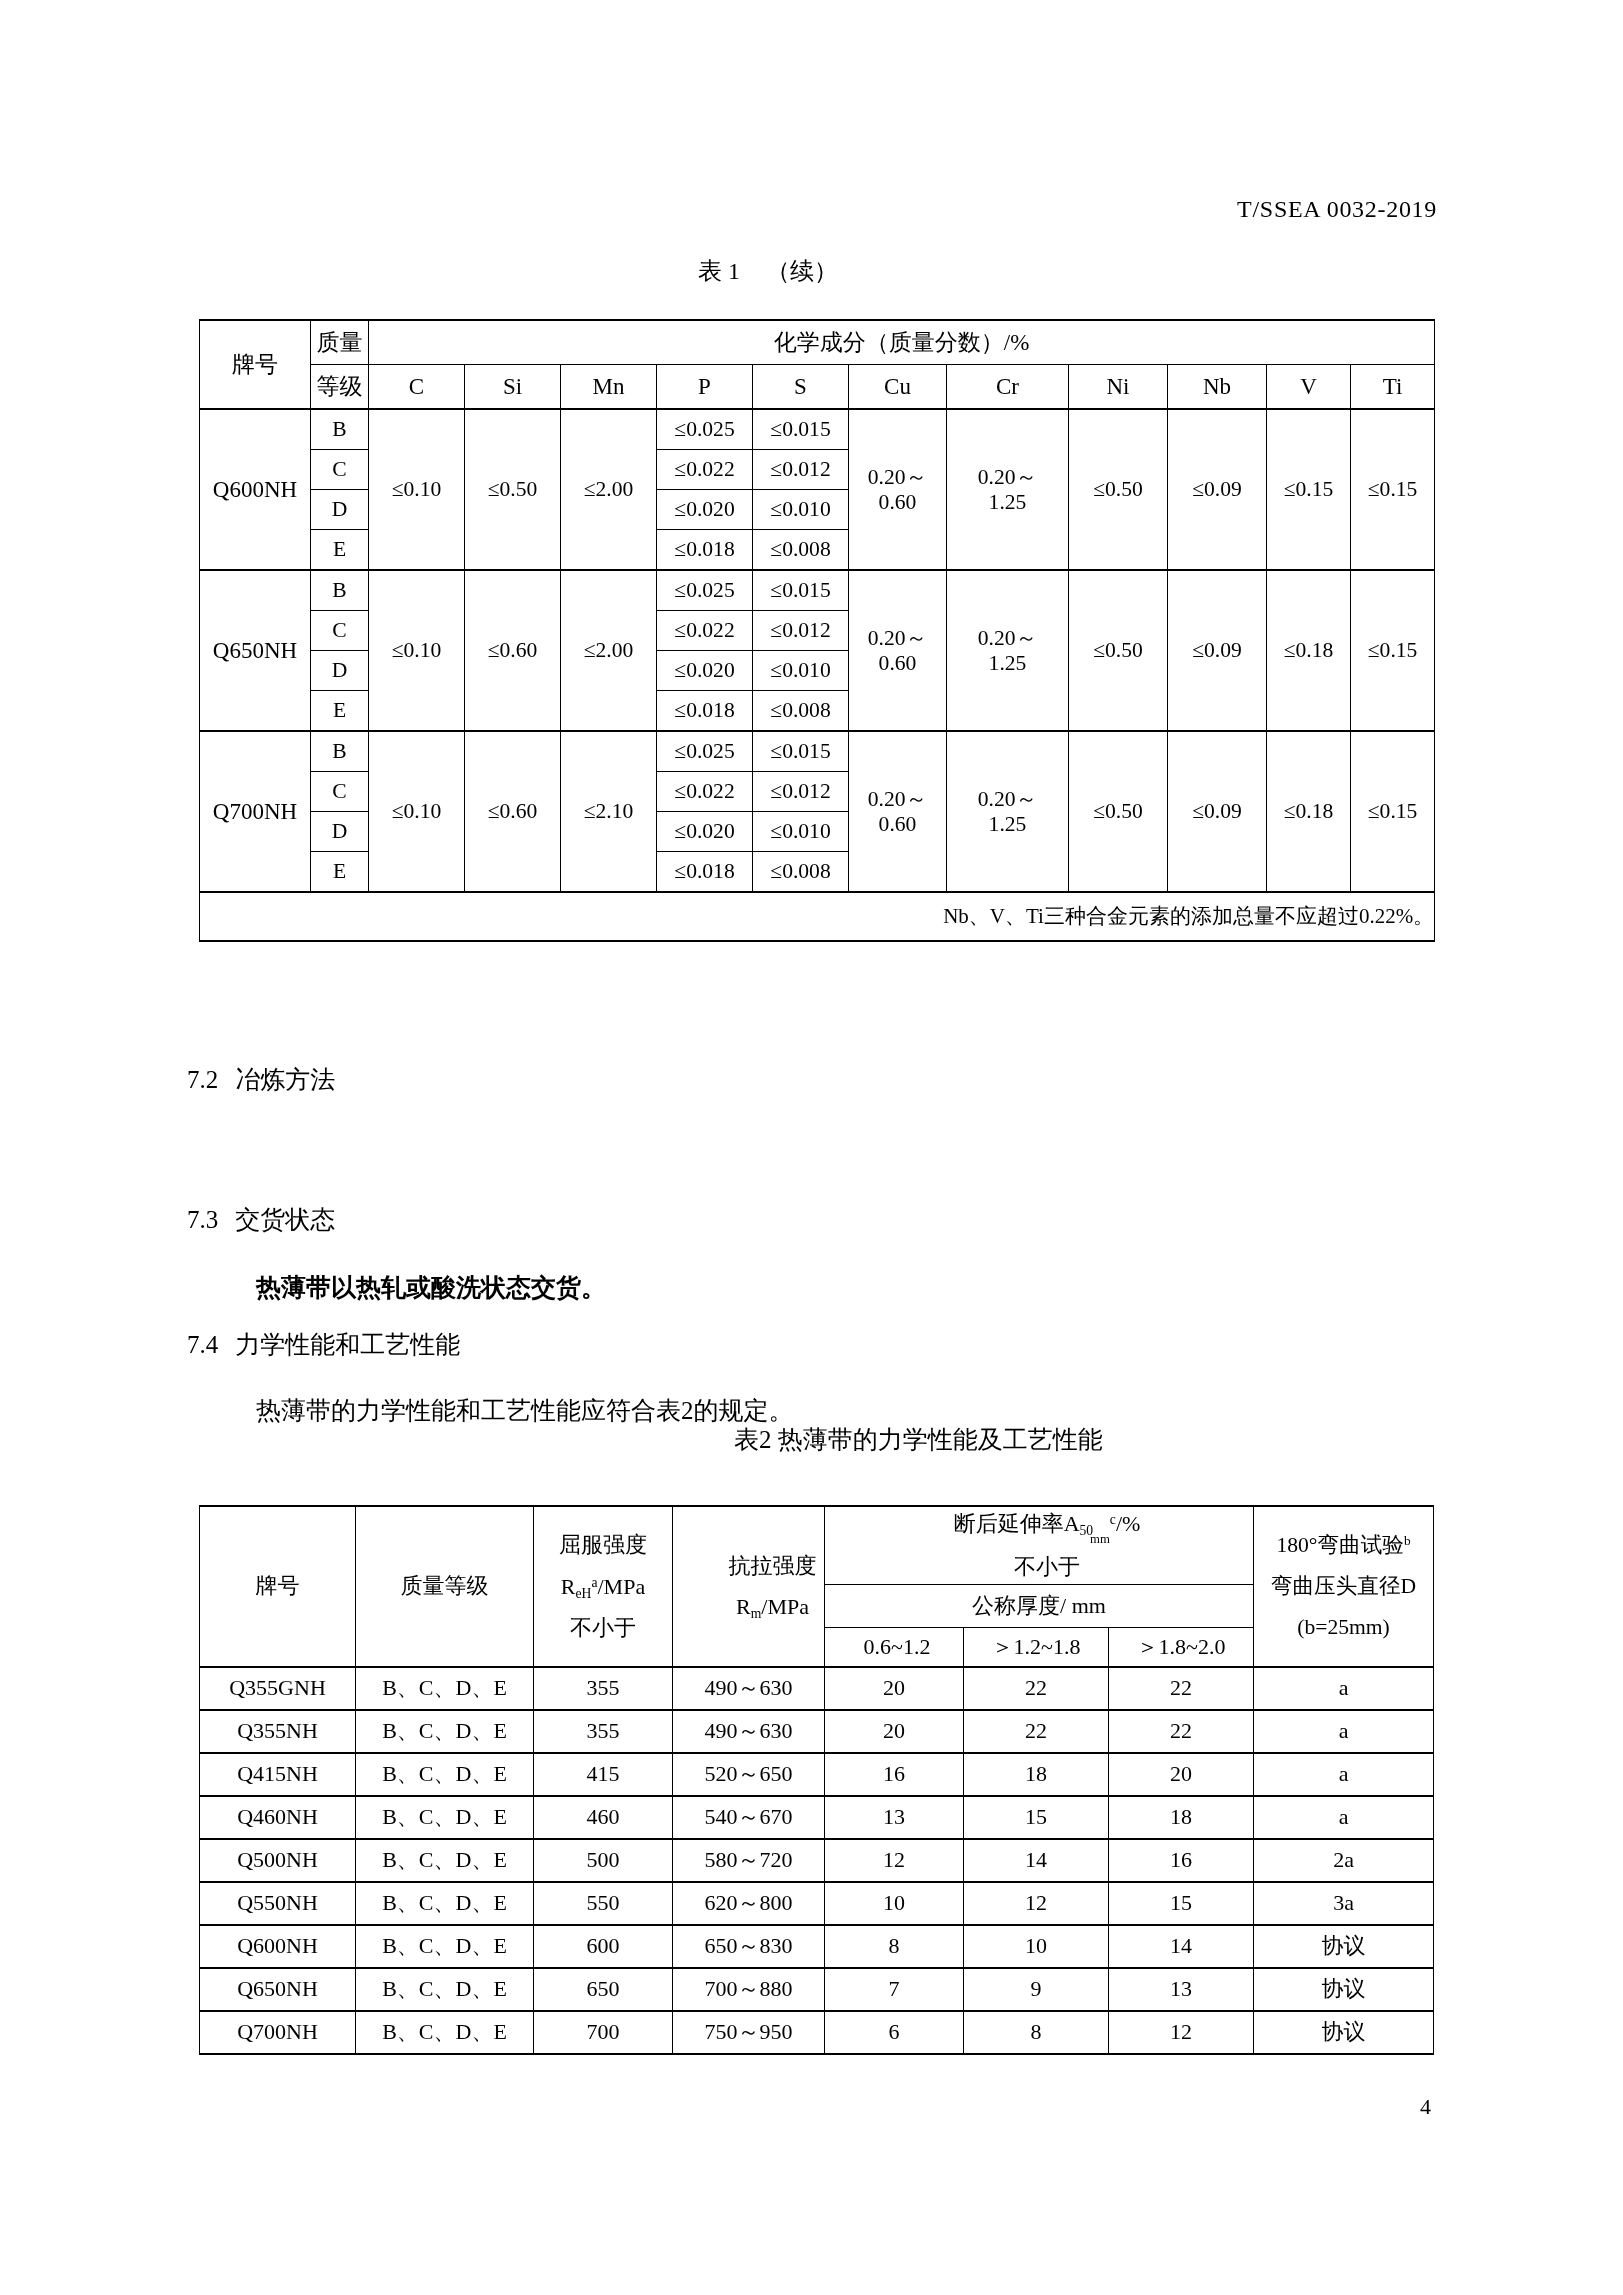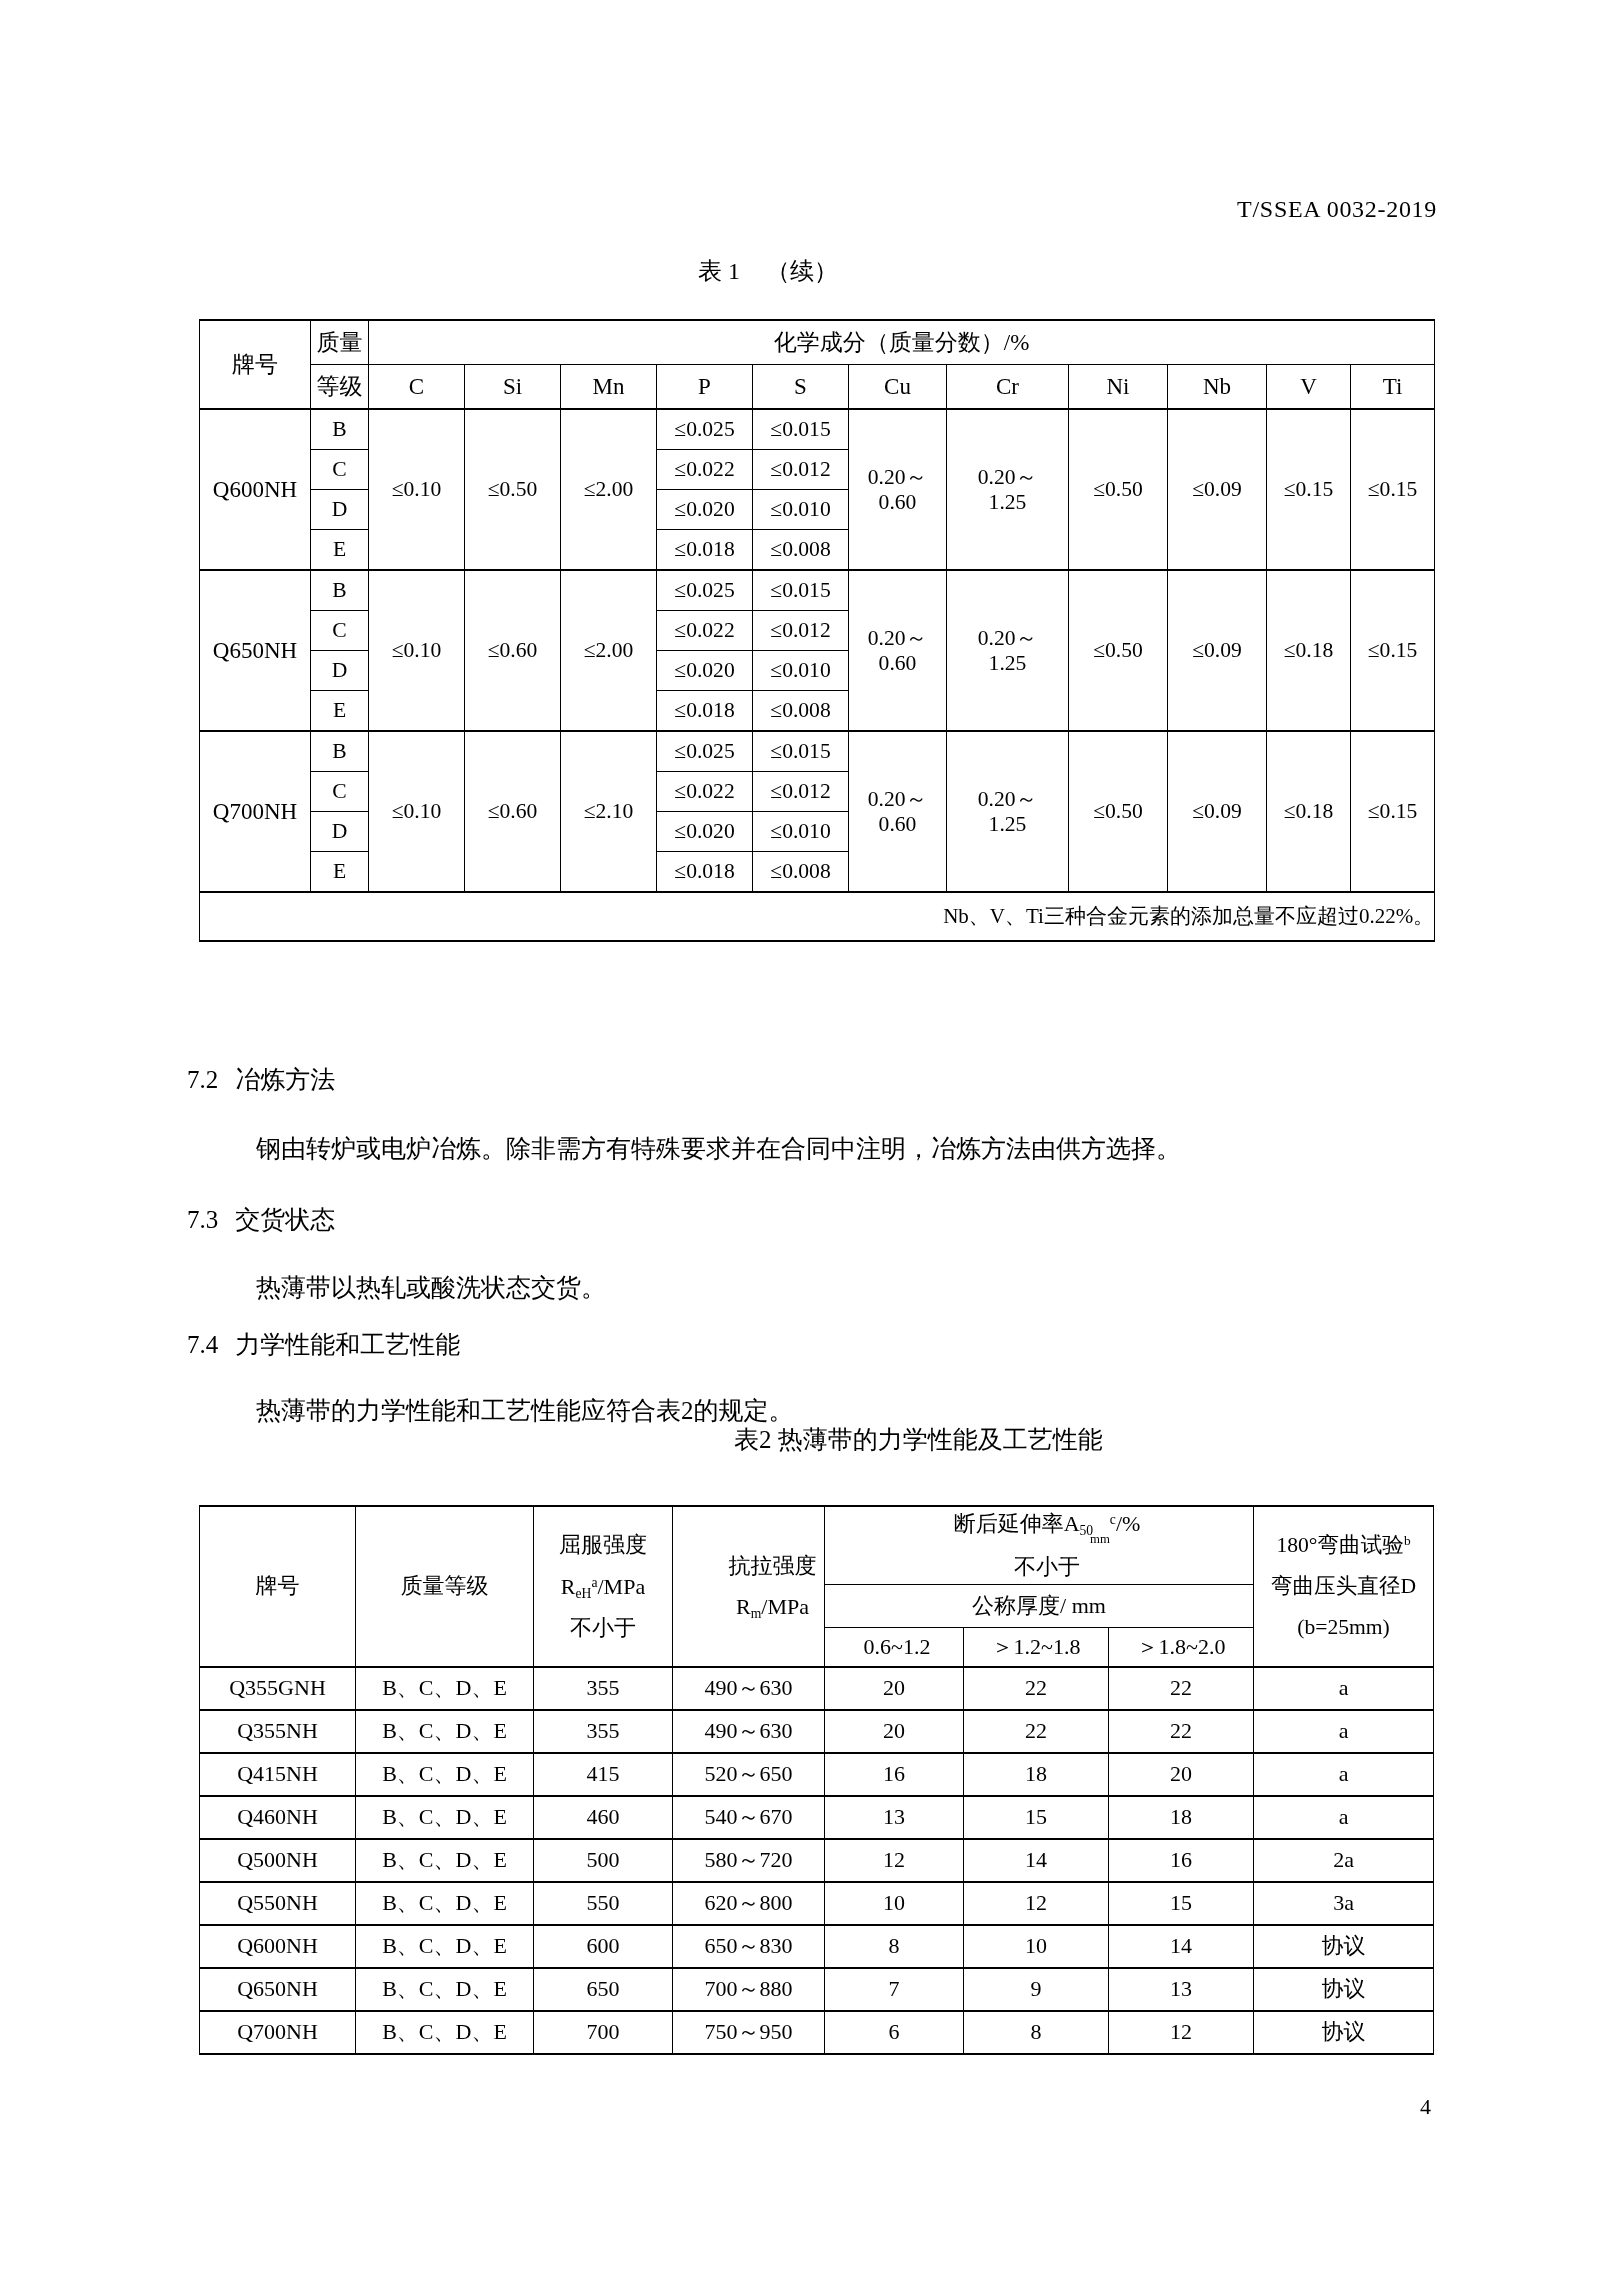--- a/index.html
+++ b/index.html
@@ -292,26 +292,25 @@
 
       <tr class="note bot">
         <td colspan="13">Nb、V、Ti三种合金元素的添加总量不应超过0.22%。</td>
       </tr>
     </tbody>
   </table>
 
   <div class="sec" style="left:183px; top:1063px;">
     <span class="num">7.2</span><span>冶炼方法</span>
   </div>
-  <div class="para" style="left:252px; top:1132px;">钢由转炉或电炉冶炼。除非需方有特殊要求并在合同中注明，冶炼方法由供方选择。</div>
 
   <div class="sec" style="left:183px; top:1203px;">
     <span class="num">7.3</span><span>交货状态</span>
   </div>
-  <div class="para" style="left:252px; top:1271px;">热薄带以热轧或酸洗状态交货。</div>
+  <div class="para" style="left:252px; top:1271px;font-weight:bold;">热薄带以热轧或酸洗状态交货。</div>
 
   <div class="sec" style="left:183px; top:1328px;">
     <span class="num">7.4</span><span>力学性能和工艺性能</span>
   </div>
   <div class="para" style="left:252px; top:1394px;">热薄带的力学性能和工艺性能应符合表2的规定。</div>
 
   <div class="tbl2-caption">表2 热薄带的力学性能及工艺性能</div>
 
   <table class="t2">
     <colgroup>

